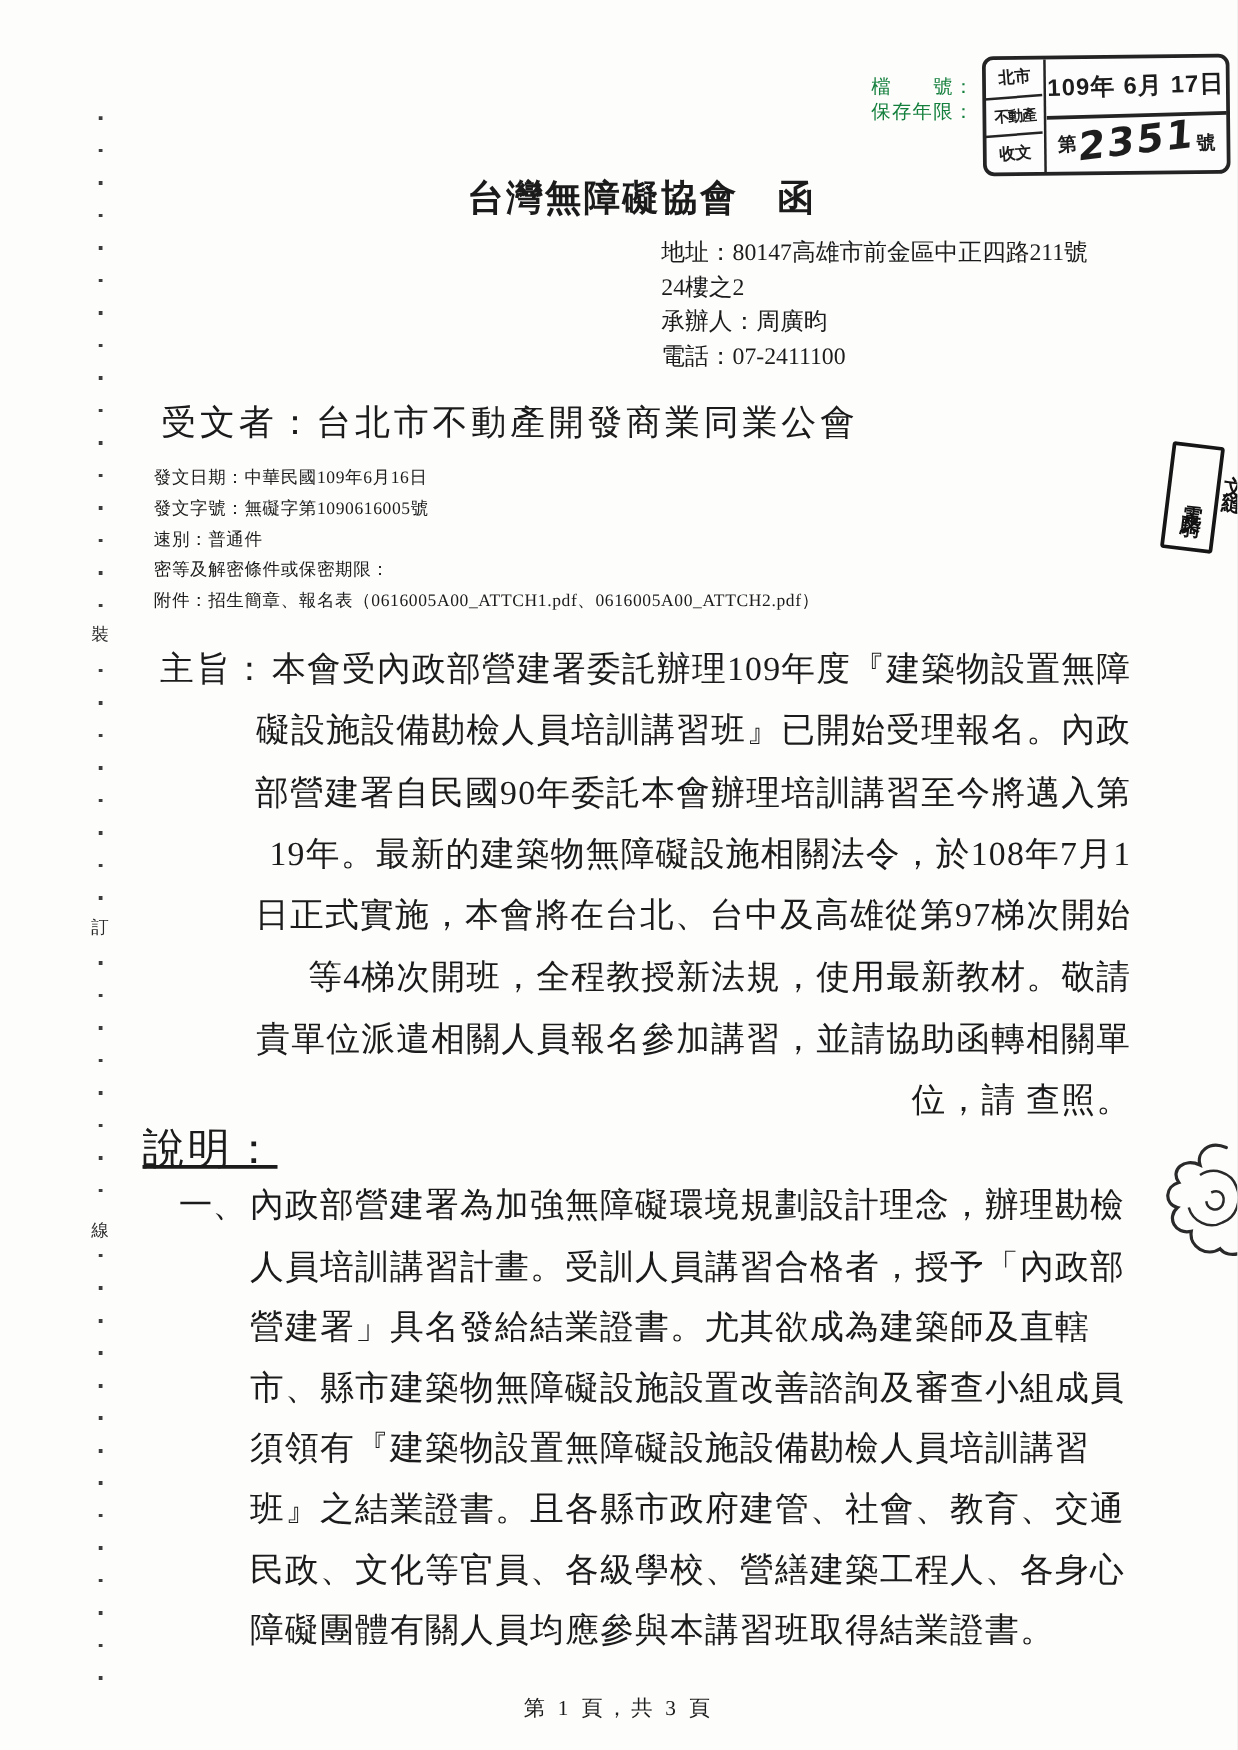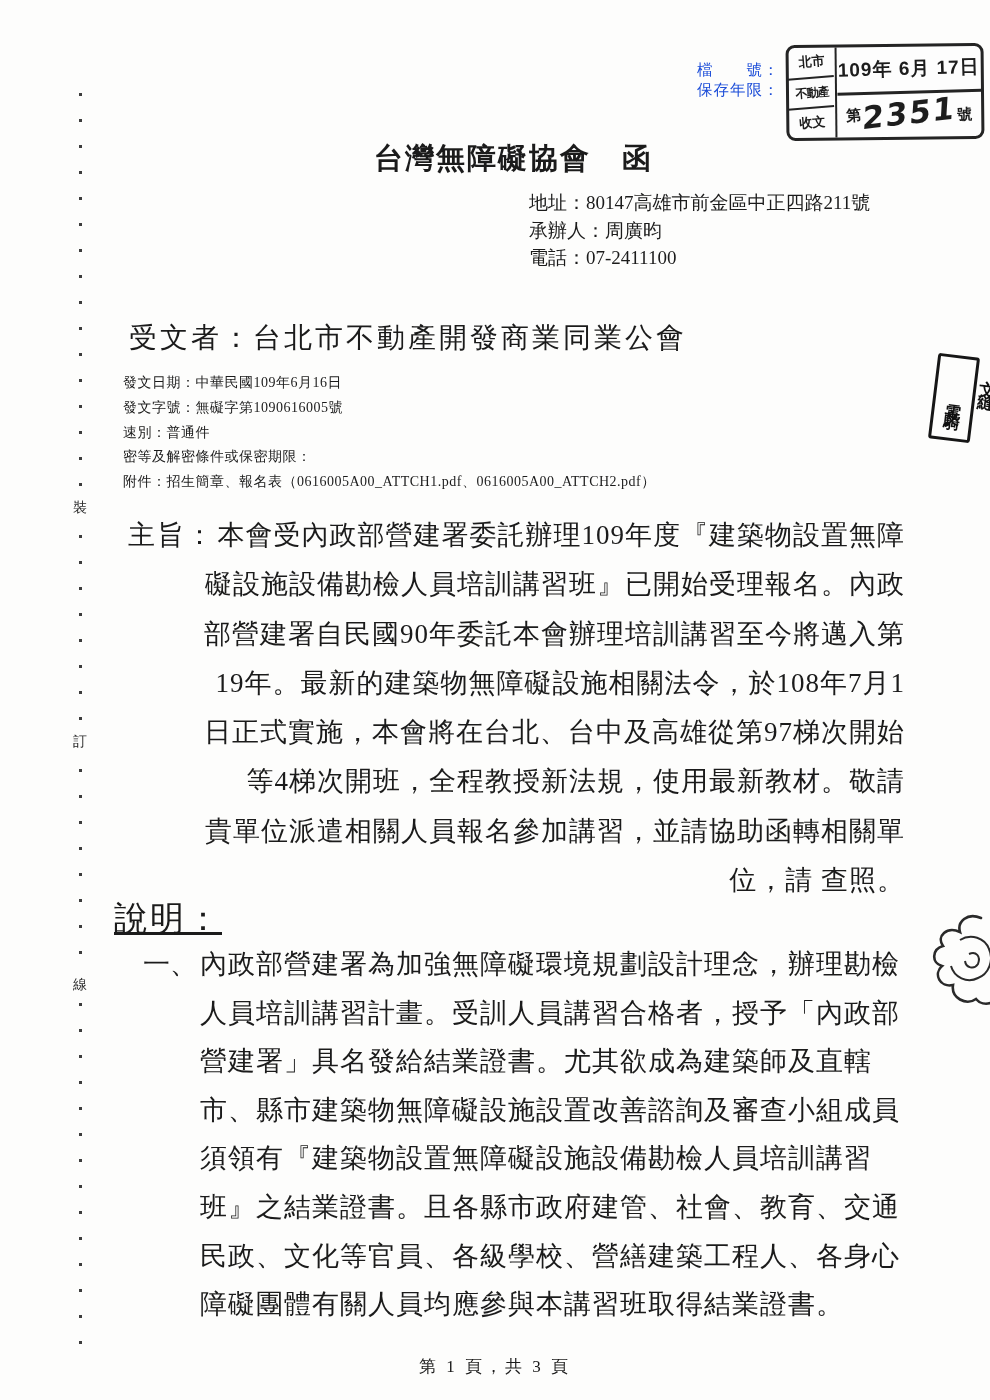--- a/index.html
+++ b/index.html
@@ -15,21 +15,21 @@
     position:absolute; left:79px; top:93px; width:3px; height:1262px;
     background:repeating-linear-gradient(to bottom,#3c3c3c 0px,#3c3c3c 3px,transparent 3px,transparent 26px);
   }
   .binding-mark {
     position:absolute; left:69px; width:22px; text-align:center;
     font-size:14px; color:#2a2a2a; background:#fdfdfc; padding:2px 0;
   }
   .bm1 { top:497px; } .bm2 { top:731px; } .bm3 { top:974px; }
 
   
-  .file-labels { position:absolute; left:697px; top:60px; font-size:15.5px; line-height:20px; color:#1d4ed8; letter-spacing:1px; }
+  .file-labels { position:absolute; left:697px; top:60px; font-size:15.5px; line-height:20px; color:#15803d; letter-spacing:1px; }
 
   
   .receipt-stamp {
     position:absolute; left:786px; top:44px; width:198px; height:96px;
     border:3px solid #242424; border-radius:9px; display:flex;
     transform:rotate(-0.6deg); color:#1d1d1d; background:rgba(255,255,255,0.25);
   }
   .rs-left { width:48px; border-right:2px solid #242424; display:flex; flex-direction:column; }
   .rs-cell { flex:1; display:flex; align-items:center; justify-content:center; font-size:13px; font-weight:700; transform:rotate(-4deg); }
   .rs-cell + .rs-cell { border-top:2px solid #242424; }
@@ -111,20 +111,21 @@
         <span class="rs-hand">2351</span>
         <span class="rs-suf">號</span>
       </div>
     </div>
   </div>
 
   <h1 class="title">台灣無障礙協會　函</h1>
 
   <div class="addr-block">
     <div>地址：80147高雄市前金區中正四路211號</div>
+    <div>24樓之2</div>
     <div>承辦人：周廣昀</div>
     <div>電話：07-2411100</div>
   </div>
 
   <div class="recipient">受文者：台北市不動產開發商業同業公會</div>
 
   <div class="meta-block">
     <div>發文日期：中華民國109年6月16日</div>
     <div>發文字號：無礙字第1090616005號</div>
     <div>速別：普通件</div>

